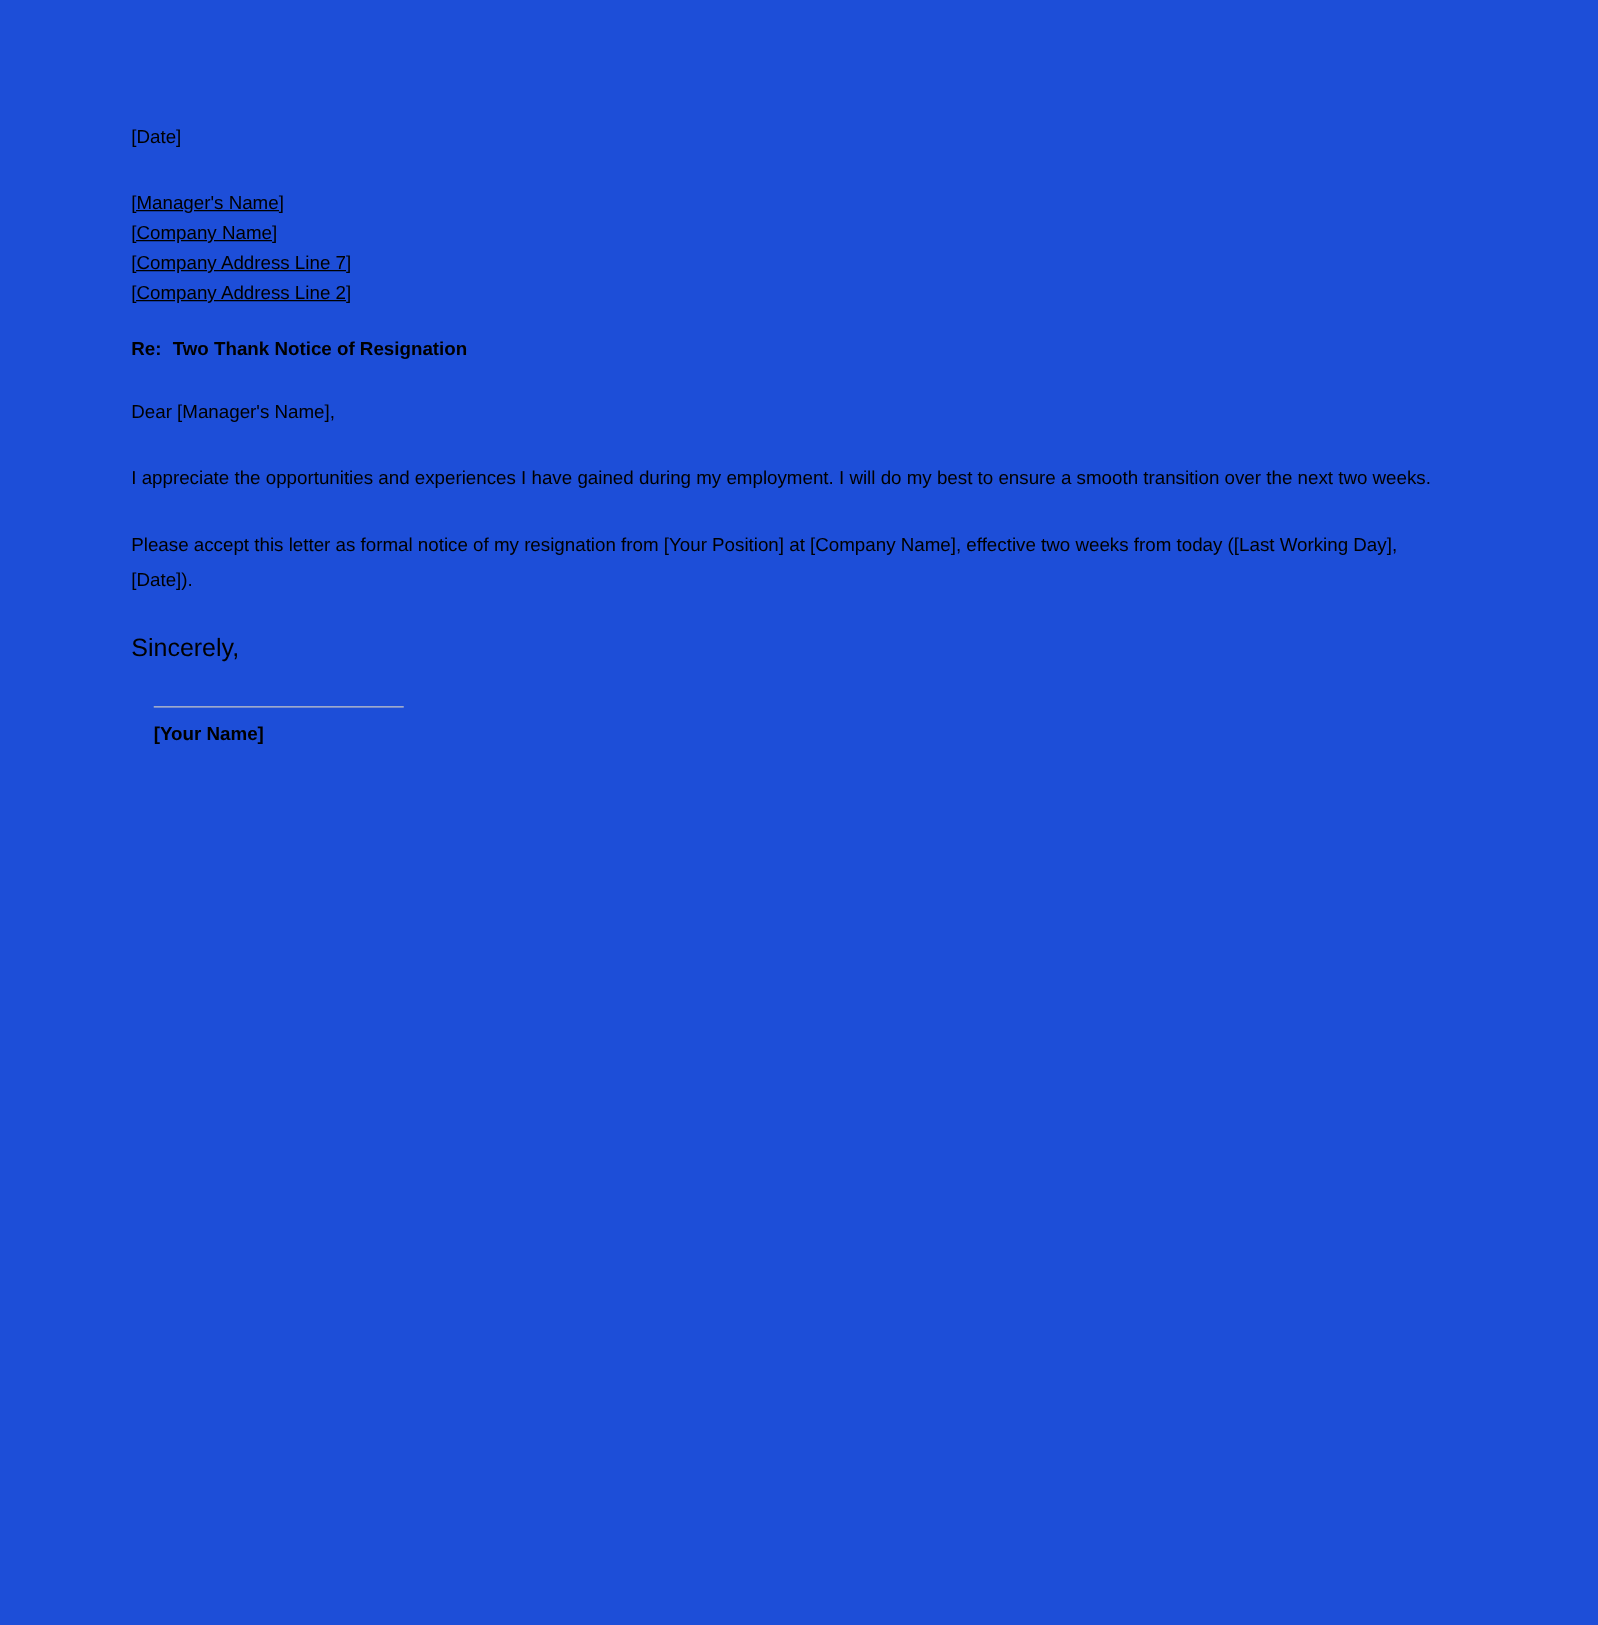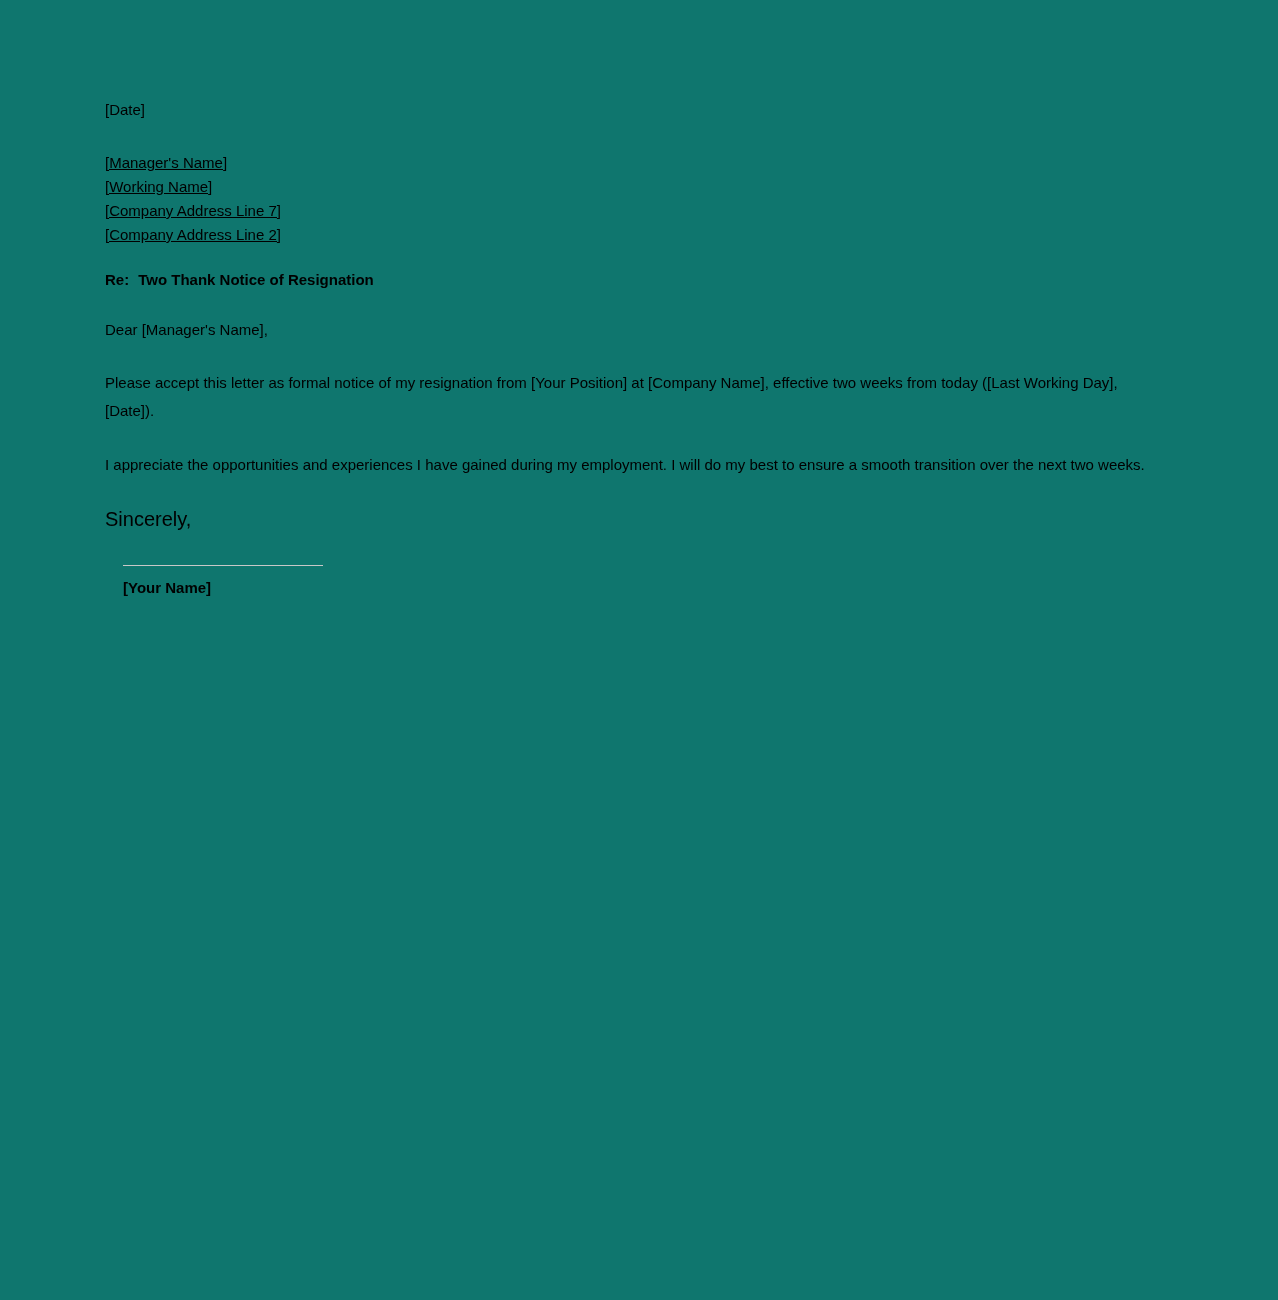--- a/index.html
+++ b/index.html
@@ -12,21 +12,21 @@
     height: 1300px;
     font-family: "Liberation Sans", sans-serif;
     color: #000000;
     -webkit-font-smoothing: antialiased;
   }
 
   .page {
     position: relative;
     width: 1278px;
     height: 1300px;
-    background: #0f766e;
+    background: #1d4ed8;
     box-sizing: border-box;
   }
 
   .letter {
     position: absolute;
     left: 105px;
     top: 98px;
     width: 1060px;
   }
 
@@ -117,32 +117,32 @@
 </head>
 <body>
 
 <div class="page">
   <div class="letter">
 
     <p class="date-line">[Date]</p>
 
     <div class="address-block">
       <p class="address-line">[Manager's Name]</p>
-      <p class="address-line">[Working Name]</p>
+      <p class="address-line">[Company Name]</p>
       <p class="address-line">[Company Address Line 7]</p>
       <p class="address-line">[Company Address Line 2]</p>
     </div>
 
     <p class="subject-line"><span class="subject-prefix">Re:</span><span class="subject-gap"></span><span class="subject-text">Two Thank Notice of Resignation</span></p>
 
     <p class="salutation">Dear [Manager's Name],</p>
 
+    <p class="body-par">I appreciate the opportunities and experiences I have gained during my employment. I will do my best to ensure a smooth transition over the next two weeks.</p>
+
     <p class="body-par">Please accept this letter as formal notice of my resignation from [Your Position] at [Company Name], effective two weeks from today ([Last Working Day], [Date]).</p>
-
-    <p class="body-par">I appreciate the opportunities and experiences I have gained during my employment. I will do my best to ensure a smooth transition over the next two weeks.</p>
 
 
     <p class="closing">Sincerely,</p>
 
     <div class="signature-block">
       <hr class="signature-rule">
       <p class="signature-name">[Your Name]</p>
     </div>
 
   </div>

